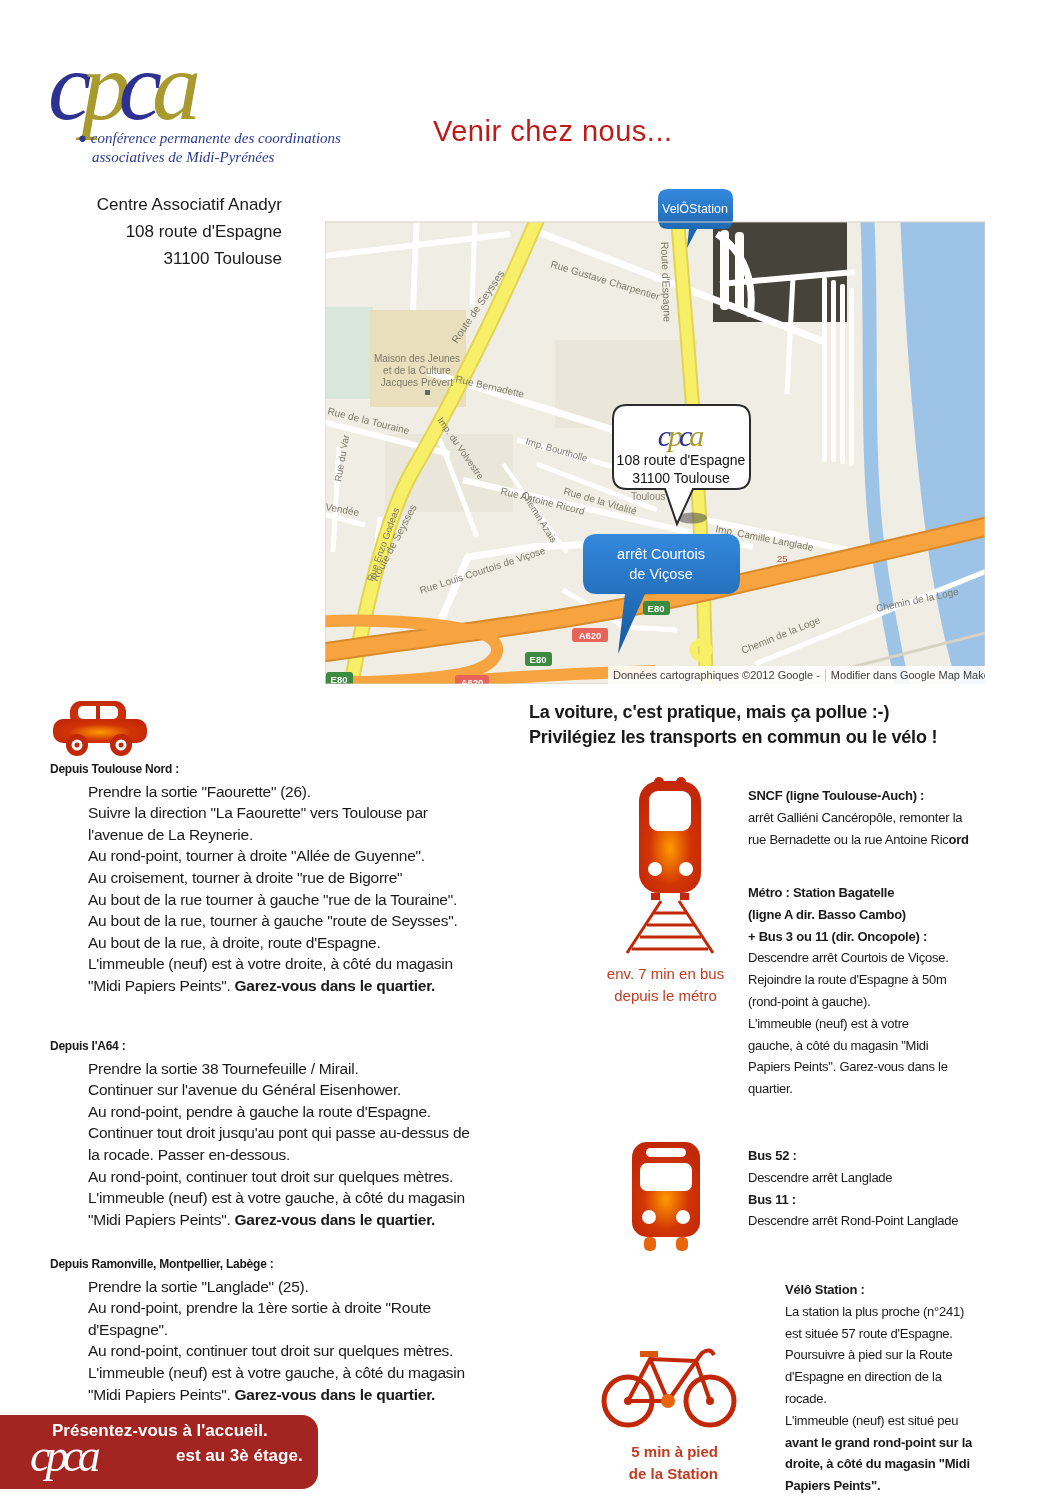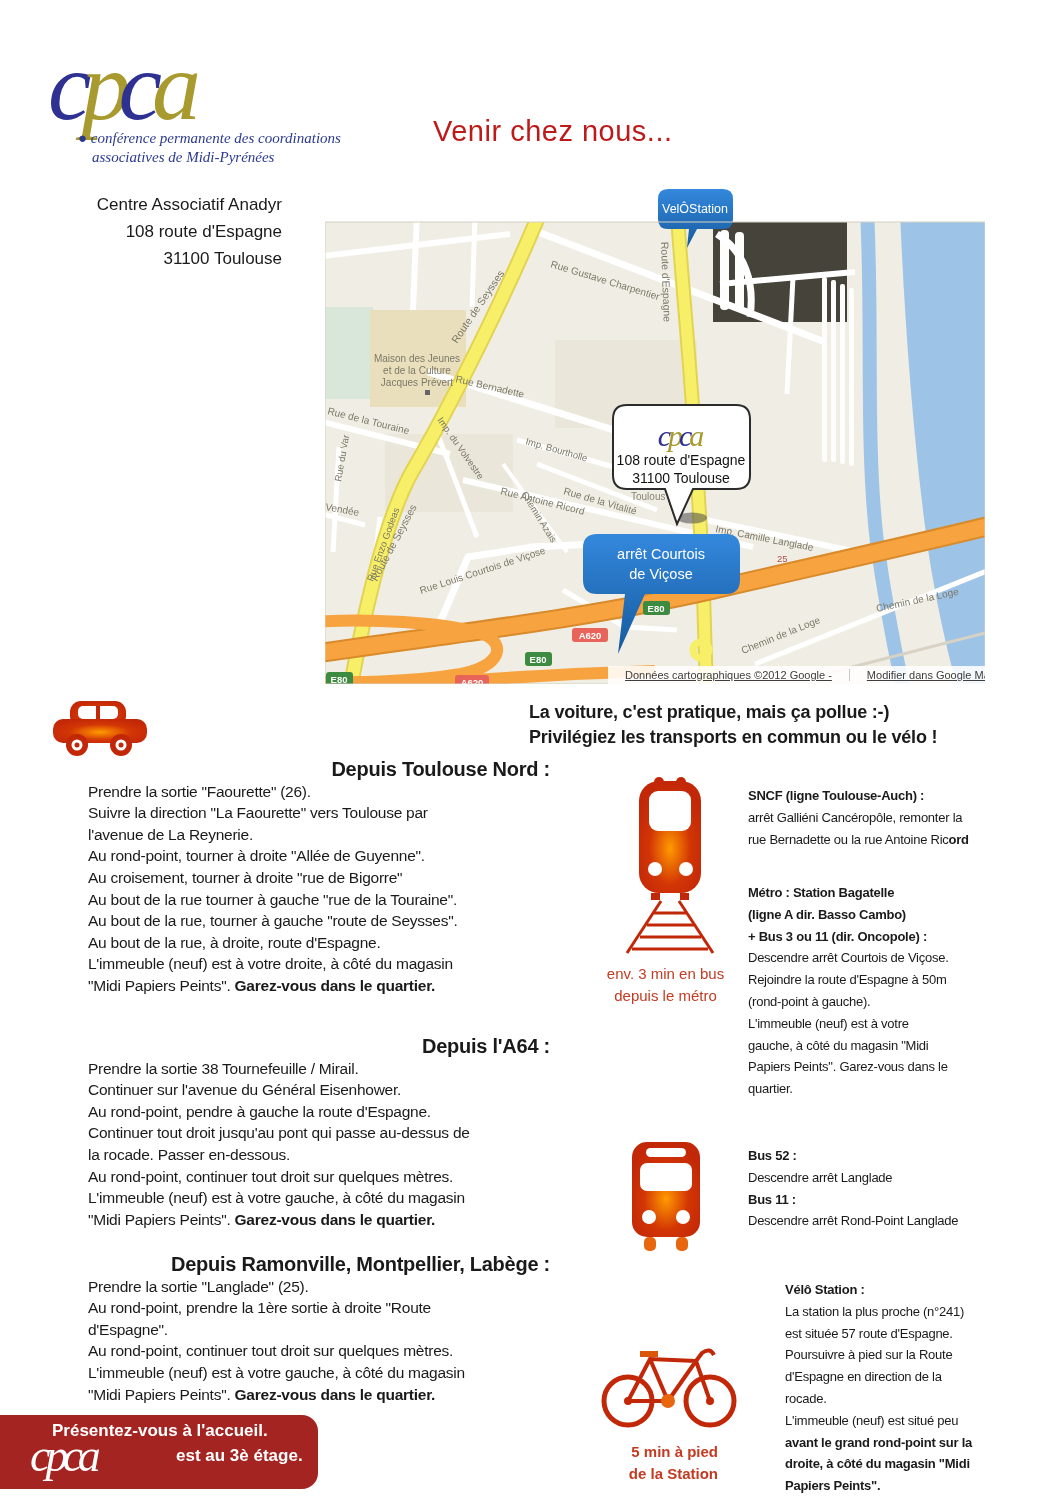--- a/index.html
+++ b/index.html
@@ -8,31 +8,31 @@
   .abs{position:absolute;}
   .tagline{position:absolute;left:78px;top:112px;font-family:"Liberation Serif",serif;
            font-style:italic;color:#2b3a8f;font-size:15px;line-height:19px;}
   .title{position:absolute;left:433px;top:98px;color:#bd1a1a;font-size:29px;letter-spacing:.5px;}
   .address{position:absolute;left:60px;top:174px;width:222px;text-align:right;
            font-size:17px;line-height:27px;}
   .promo{position:absolute;left:529px;top:683px;font-size:18px;font-weight:bold;
          line-height:24.5px;letter-spacing:-.2px;}
   .car-sec{position:absolute;left:50px;width:500px;font-size:15.5px;line-height:21.6px;
            letter-spacing:-.25px;}
-  .sec-h{font-weight:bold;font-size:20px;text-align:right;}
+  .sec-h{font-weight:bold;font-size:12px;}
   .sec-lines{padding-left:38px;}
   .ln{white-space:nowrap;}
   .rcol{position:absolute;width:310px;font-size:13px;line-height:21.8px;letter-spacing:-.25px;}
   .rcol .bold, b{font-weight:bold;}
   .redcap{position:absolute;color:#c23b22;font-size:15px;line-height:22px;text-align:center;}
   .redcap.b{font-weight:bold;text-align:right;}
   .attr-bar{position:absolute;left:608px;top:649px;width:377px;height:18px;
             background:rgba(255,255,255,.88);display:flex;align-items:center;
             font-size:11px;color:#3d3d3d;white-space:nowrap;overflow:hidden;}
-  .attr-bar span{padding:0 17px;text-decoration:underline;}
+  .attr-bar span{padding:0 5px;}
   .attr-seg{border-left:1px solid #c9c9c9;}
   .footer-box{position:absolute;left:0;top:1398px;width:318px;height:74px;
               background:#a42421;border-radius:0 16px 16px 0;}
   .footer-l1{position:absolute;left:52px;top:6px;color:#fff;font-weight:bold;font-size:17px;}
   .footer-l2{position:absolute;left:176px;top:31px;color:#fff;font-weight:bold;font-size:17px;}
 </style>
 </head>
 <body>
 
 <div class="page">
@@ -292,21 +292,21 @@
     <g stroke="#c22708" stroke-width="3">
       <line x1="48" y1="124" x2="14" y2="176"></line>
         <line x1="66" y1="124" x2="100" y2="176"></line>
       <line x1="41" y1="136" x2="74" y2="136"></line>
         <line x1="34" y1="148" x2="81" y2="148"></line>
       <line x1="27" y1="160" x2="88" y2="160"></line>
         <line x1="19" y1="172" x2="95" y2="172"></line>
     </g>
   </svg>
   <div class="redcap" style="left:598px;top:946px;width:135px">
-    <div>env. 3 min en bus</div>
+    <div>env. 7 min en bus</div>
     <div>depuis le métro</div>
   </div>
 
   <div class="rcol" style="left:748px;top:768px">
     <div class="ln bold">SNCF (ligne Toulouse-Auch) :</div>
     <div class="ln">arrêt Galliéni Cancéropôle, remonter la</div>
     <div class="ln"><span>rue Bernadette ou la rue Antoine Ric</span><b>ord</b></div>
   </div>
 
   <div class="rcol" style="left:748px;top:865px">

